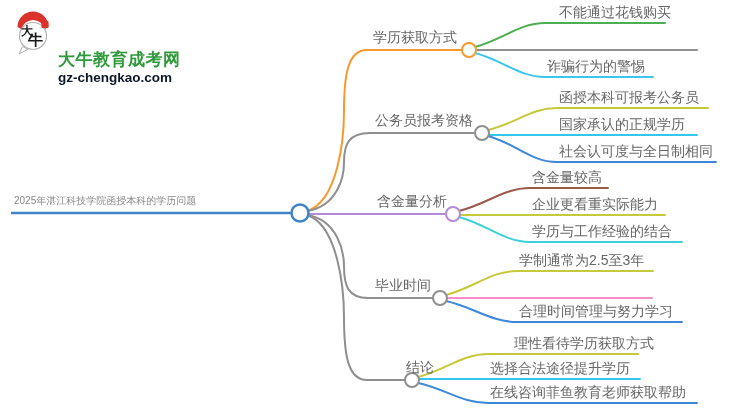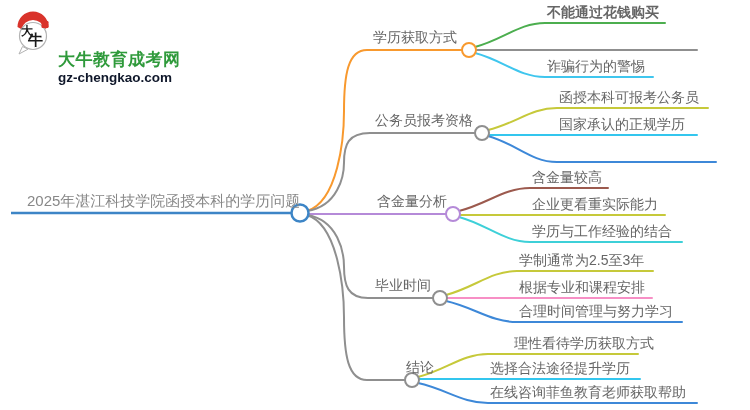--- a/index.html
+++ b/index.html
@@ -7,21 +7,21 @@
     width:750px;height:410px;background:#ffffff;overflow:hidden;position:relative;
     font-family:"Liberation Sans","DejaVu Sans",sans-serif;
   }
   .stage{position:absolute;left:0;top:0;width:750px;height:410px;}
   #mm-svg{position:absolute;left:0;top:0;}
   #mm-labels{position:absolute;left:0;top:0;width:750px;height:410px;pointer-events:none;}
   .mm-label{
     position:absolute;white-space:nowrap;
     font-size:14px;line-height:19px;color:#666666;
   }
-  .mm-root{font-size:15px;color:#888888;margin-left:13px;}
+  .mm-root{font-size:10px;color:#888888;}
   .mm-branch{color:#666666;}
   
   .brand{position:absolute;left:13px;top:11px;display:flex;align-items:flex-start;gap:5px;}
   .brand-text{margin-top:7px;}
   .brand-title{font-size:17px;font-weight:bold;letter-spacing:0.5px;line-height:20px;margin-top:32px;}
   .brand-domain{font-size:13.5px;font-weight:bold;line-height:16px;margin-top:0px;}
 </style>
 </head>
 <body>
 
@@ -50,32 +50,32 @@
       <circle cx="440" cy="298" r="7" fill="#ffffff" stroke="#8f8f8f" stroke-width="2"></circle>
       <path d="M307,215 C338,224.9 344,289.25 344,317.3 C344,355.25 348,380 367,380 H405" stroke="#8f8f8f" stroke-width="2" fill="none" stroke-linecap="round"></path>
       <path d="M418,377 C446,370.1 462,354 488,354 H638" stroke="#c6c93a" stroke-width="2" fill="none" stroke-linecap="round"></path>
       <path d="M419,379 H640" stroke="#33c6ee" stroke-width="2" fill="none" stroke-linecap="round"></path>
       <path d="M418,383 C446,389 462,403 488,403 H697" stroke="#3d88d8" stroke-width="2" fill="none" stroke-linecap="round"></path>
       <circle cx="412" cy="380" r="7" fill="#ffffff" stroke="#8f8f8f" stroke-width="2"></circle>
       <circle cx="300" cy="213" r="8.5" fill="#ffffff" stroke="#3d85c6" stroke-width="2.5"></circle>
     </svg>
   <div id="mm-labels">
       <div class="mm-label mm-root" style="left: 14px; top: 191px;">2025年湛江科技学院函授本科的学历问题</div>
-      <div class="mm-label" style="left: 547px; top: 3px; font-weight: bold;">不能通过花钱购买</div>
+      <div class="mm-label" style="left: 559px; top: 3px;">不能通过花钱购买</div>
       <div class="mm-label mm-branch" style="left: 373px; top: 28px;">学历获取方式</div>
       <div class="mm-label" style="left: 547px; top: 57px;">诈骗行为的警惕</div>
       <div class="mm-label" style="left: 559px; top: 88px;">函授本科可报考公务员</div>
       <div class="mm-label" style="left: 559px; top: 115px;">国家承认的正规学历</div>
+      <div class="mm-label" style="left: 559px; top: 142px;">社会认可度与全日制相同</div>
       <div class="mm-label mm-branch" style="left: 375px; top: 111px;">公务员报考资格</div>
       <div class="mm-label" style="left: 532px; top: 168px;">含金量较高</div>
       <div class="mm-label" style="left: 532px; top: 195px;">企业更看重实际能力</div>
       <div class="mm-label" style="left: 532px; top: 222px;">学历与工作经验的结合</div>
       <div class="mm-label mm-branch" style="left: 377px; top: 192px;">含金量分析</div>
       <div class="mm-label" style="left: 519px; top: 251px;">学制通常为2.5至3年</div>
-      <div class="mm-label" style="left: 519px; top: 278px;">根据专业和课程安排</div>
       <div class="mm-label" style="left: 519px; top: 302px;">合理时间管理与努力学习</div>
       <div class="mm-label mm-branch" style="left: 375px; top: 276px;">毕业时间</div>
       <div class="mm-label" style="left: 514px; top: 334px;">理性看待学历获取方式</div>
       <div class="mm-label" style="left: 490px; top: 359px;">选择合法途径提升学历</div>
       <div class="mm-label" style="left: 490px; top: 383px;">在线咨询菲鱼教育老师获取帮助</div>
       <div class="mm-label mm-branch" style="left: 375px; top: 358px; margin-left: 31px;">结论</div>
     </div>
 
   <div class="brand">
     <div>

